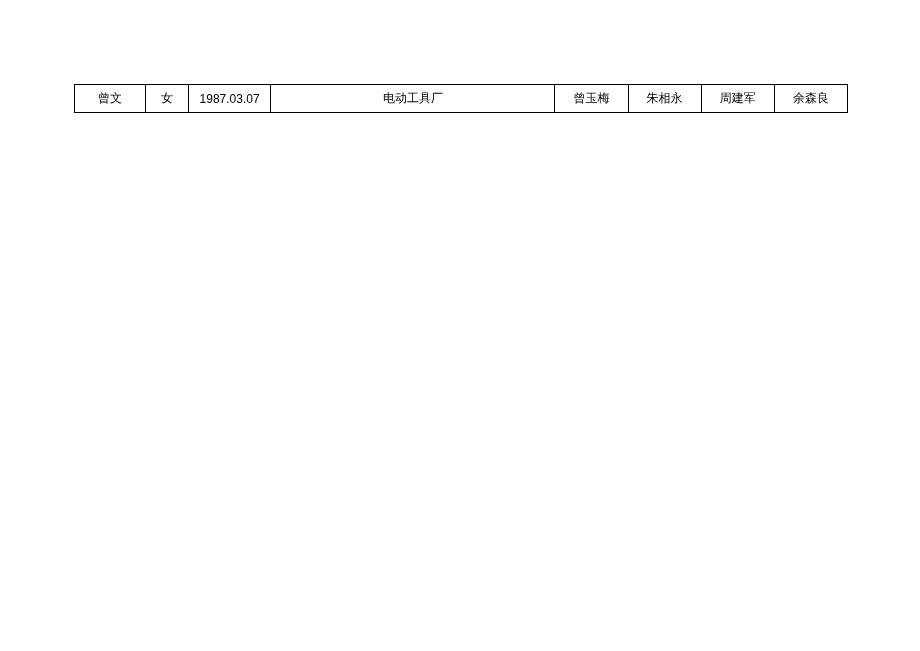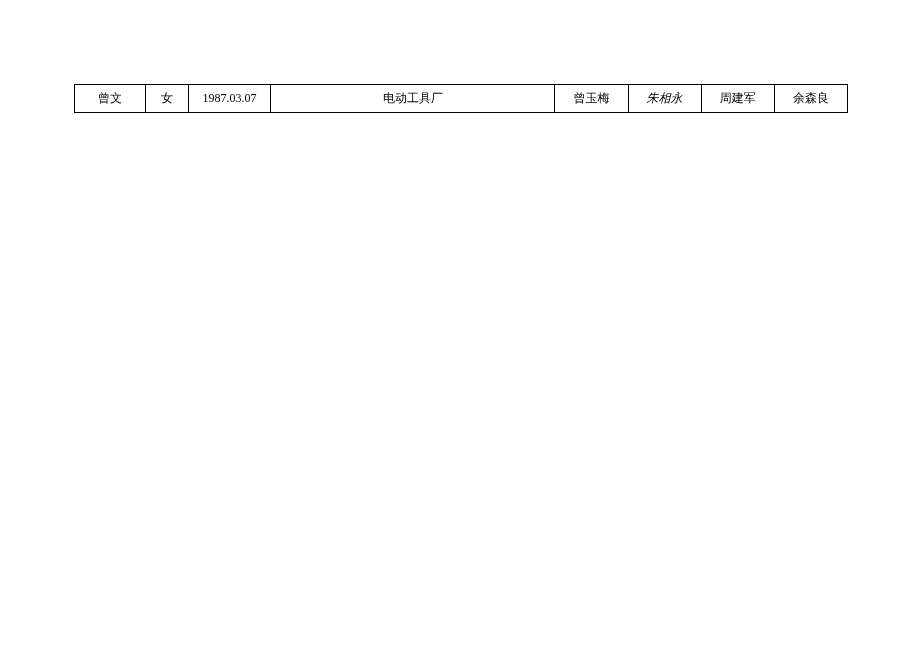--- a/index.html
+++ b/index.html
@@ -30,24 +30,24 @@
     td {
       border: 1px solid #000000;
       height: 28px;
       text-align: center;
       vertical-align: middle;
       font-size: 12px;
       padding: 0 2px;
     }
     .col-1 { width: 72px; }
     .col-2 { width: 43px; }
-    .col-3 { width: 83px; font-family: Liberation Serif, serif; }
+    .col-3 { width: 83px; font-family: Liberation Sans, sans-serif; }
     .col-4 { width: 288px; }
     .col-5 { width: 74px; }
-    .col-6 { width: 74px; font-style: italic; }
+    .col-6 { width: 74px; }
     .col-7 { width: 74px; }
     .col-8 { width: 74px; font-family: Liberation Mono, monospace; }
   </style>
 </head>
 <body>
 
 <div class="table-container">
   <table>
     <tbody>
         <tr>

